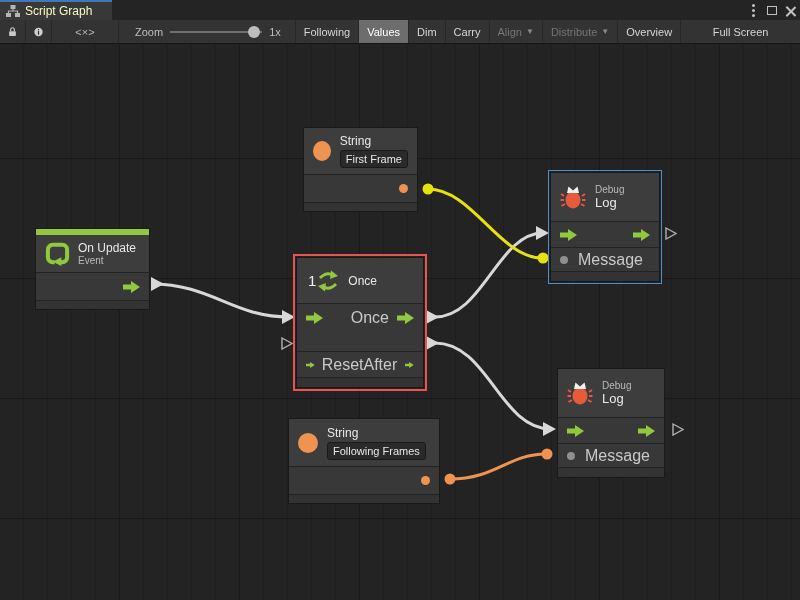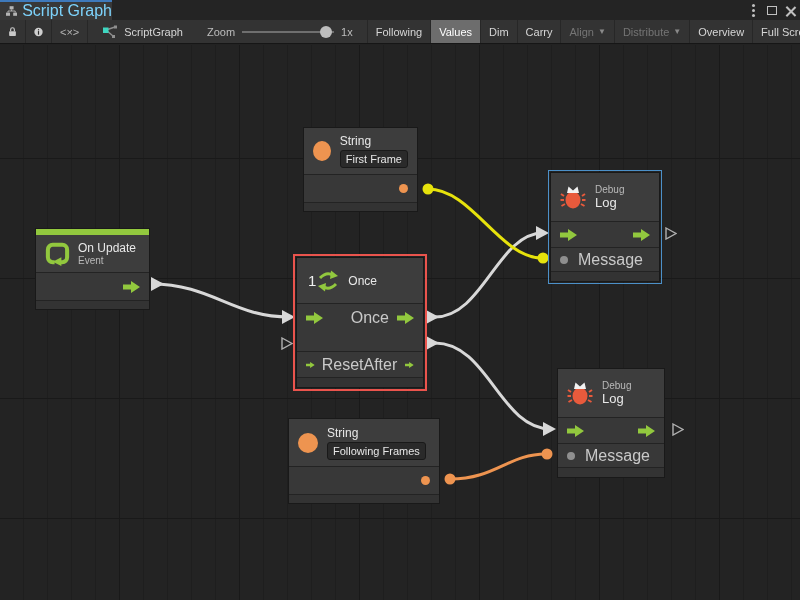--- a/index.html
+++ b/index.html
@@ -3,21 +3,21 @@
 <meta charset="utf-8">
 <style>
   * { margin:0; padding:0; box-sizing:border-box; }
   html,body { width:800px; height:600px; overflow:hidden; background:#222;
               font-family:"Liberation Sans", sans-serif; -webkit-font-smoothing:antialiased; }
 
   
   #titlebar { position:absolute; left:0; top:0; width:800px; height:20px; background:#242424; }
   #tab { position:absolute; left:0; top:0; width:112px; height:20px; background:#383838;
          border-top:2px solid #3e79bb; display:flex; align-items:center; padding-left:6px; gap:5px; }
-  #tab .tab-label { color:#7dd3fc; font-size:16px; white-space:nowrap;text-align:center; }
+  #tab .tab-label { color:#fef9c3; font-size:12px; white-space:nowrap;text-align:center; }
   #win-controls { position:absolute; right:4px; top:0; height:20px; display:flex; align-items:center; gap:8px; }
   .kebab { width:3px; height:3px; border-radius:50%; background:#c0c0c0;
            box-shadow:0 -5px 0 #c0c0c0, 0 5px 0 #c0c0c0; margin:0 4px; }
   .maxbox { width:10px; height:9px; border:1.5px solid #c0c0c0; }
   .xmark { position:relative; width:11px; height:11px; }
   .xmark::before,.xmark::after { content:""; position:absolute; left:5px; top:0; width:1.6px; height:13px; background:#c0c0c0; }
   .xmark::before { transform:rotate(45deg); } .xmark::after { transform:rotate(-45deg); }
 
   
   #toolbar { position:absolute; left:0; top:20px; width:800px; height:24px; background:#333;
@@ -89,29 +89,20 @@
   <div class="tseg tbtn ibtn">
     <svg width="14" height="14" viewBox="0 0 14 14">
       <circle cx="7" cy="7" r="6.5" fill="#cfcfcf"></circle>
       <rect x="6.1" y="2.6" width="1.8" height="1.8" fill="#2a2a2a"></rect>
       <rect x="6.1" y="5.6" width="1.8" height="5.6" fill="#2a2a2a"></rect>
     </svg>
   </div>
   <div class="tseg tbtn" style="width:67px;">
     <span style="color:#b5b5b5;">&lt;×&gt;</span>
   </div>
-  <div class="tseg" style="border-right:none; padding-left:14px;">
-    <svg width="16" height="14" viewBox="0 0 16 14" style="margin-right:6px;">
-      <path d="M4 5 L13 2 M4 5 L11 11" stroke="#8f8f8f" stroke-width="1.4" fill="none"></path>
-      <rect x="12" y="0.5" width="3" height="3" fill="#8f8f8f"></rect>
-      <rect x="10" y="10" width="3" height="3" fill="#8f8f8f"></rect>
-      <rect x="1" y="2.5" width="5.5" height="5.5" fill="#3ed6c0"></rect>
-    </svg>
-    <span>ScriptGraph</span>
-  </div>
   <div class="tseg" style="border-right:none; padding-left:16px;">
     <span style="color:#bdbdbd;">Zoom</span>
     <div id="zoom-track">
       <div id="zoom-handle"></div>
     </div>
     <span style="color:#bdbdbd;">1x</span>
   </div>
   <div class="tseg tbtn" style="margin-left:6px; border-left:1px solid #272727;">
     <span>Following</span>
   </div>

